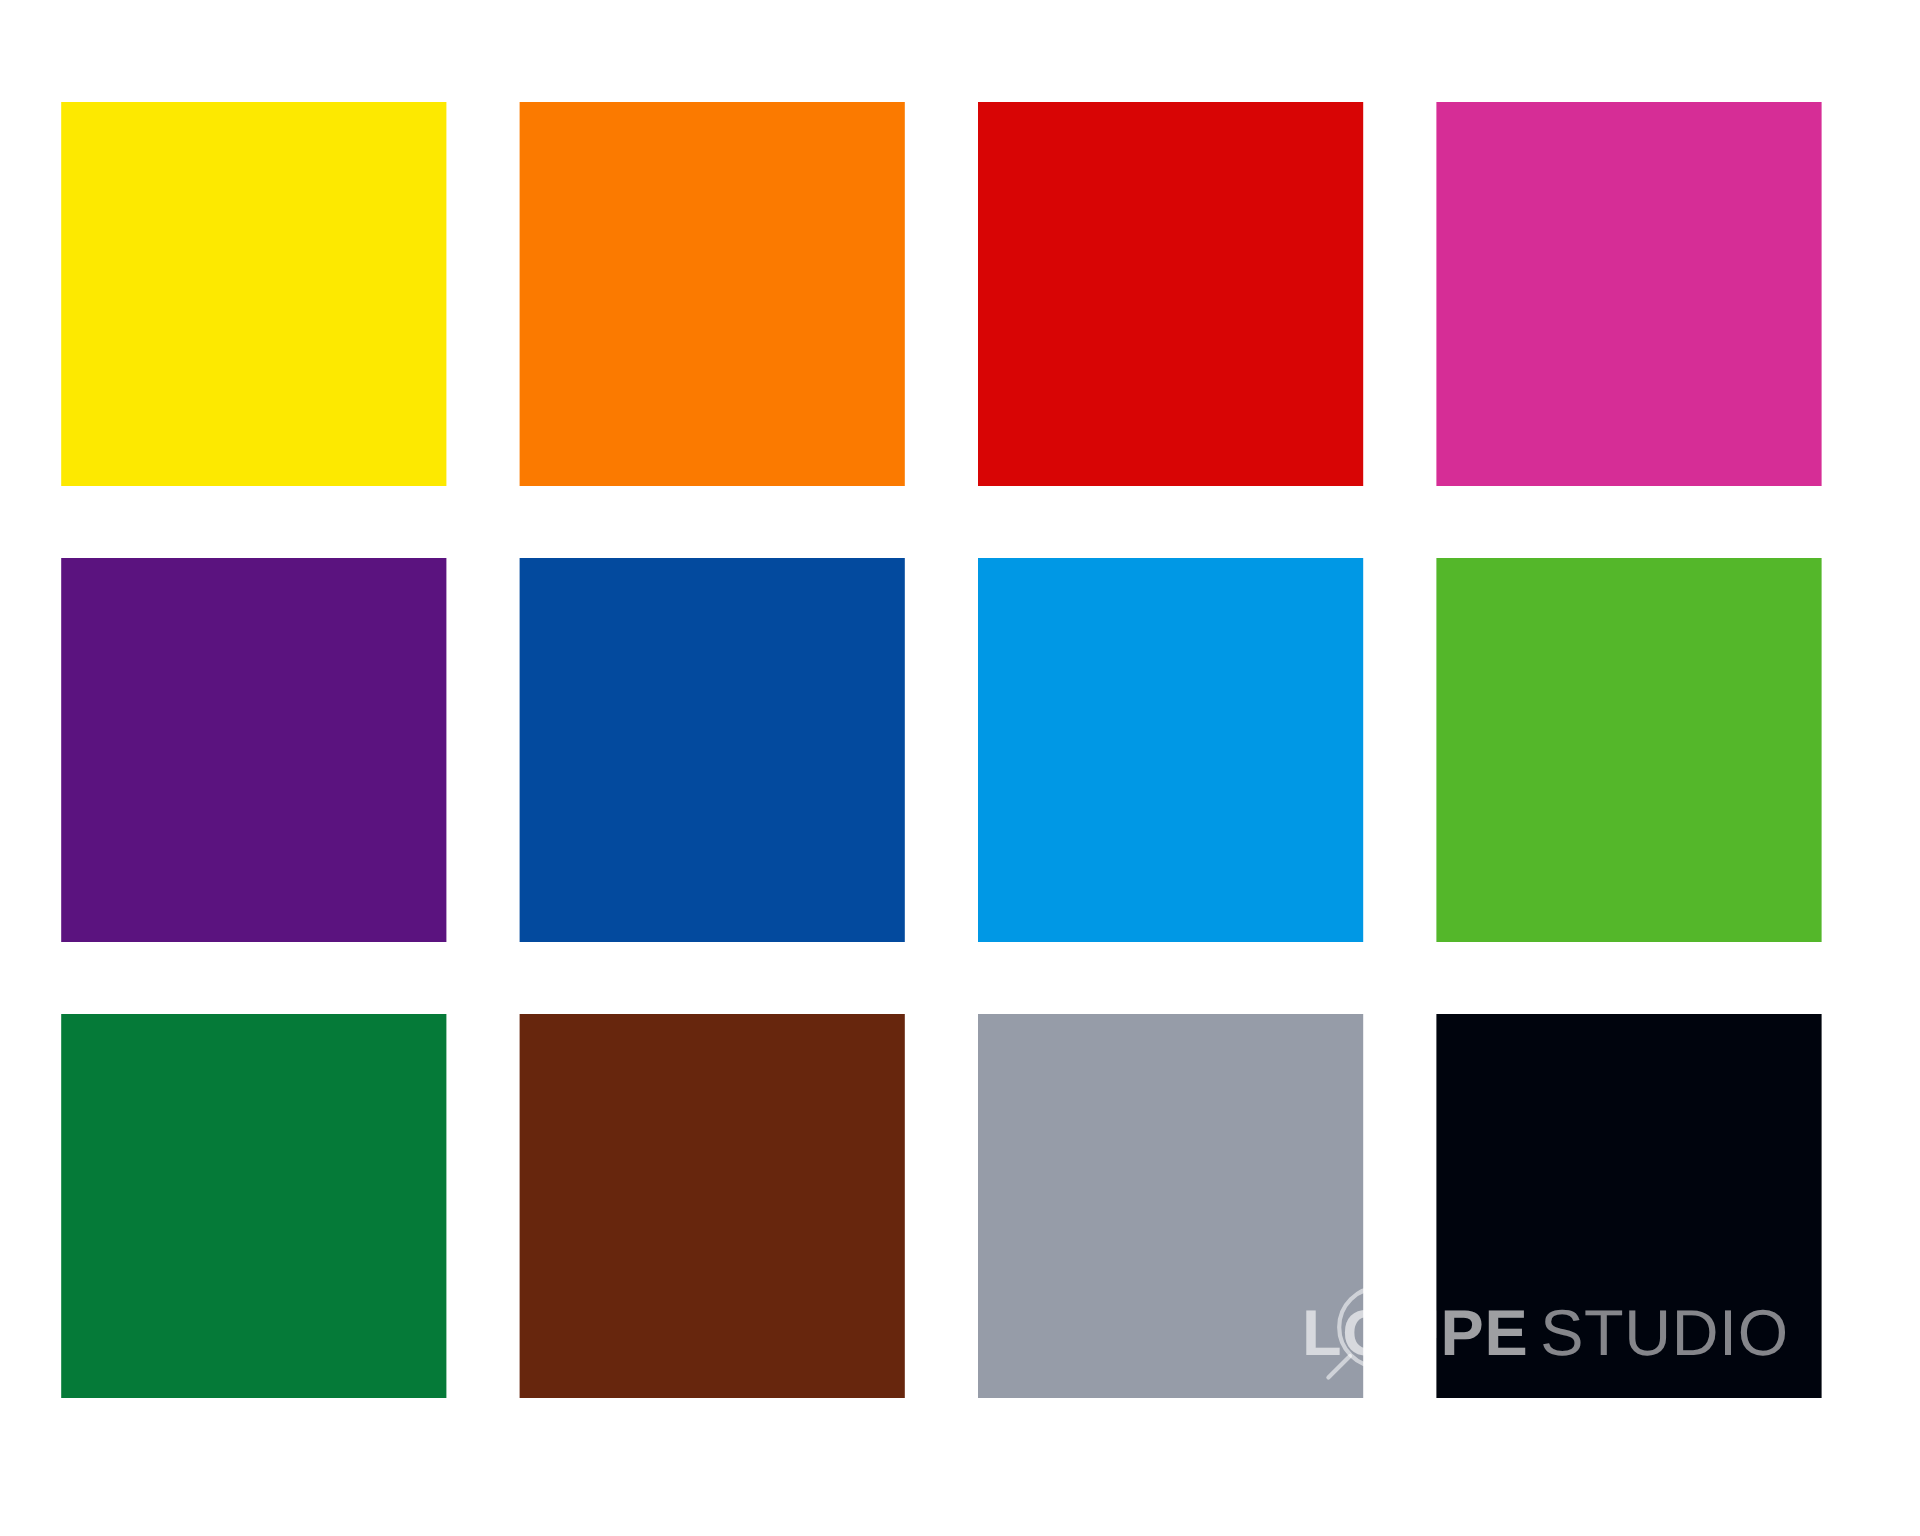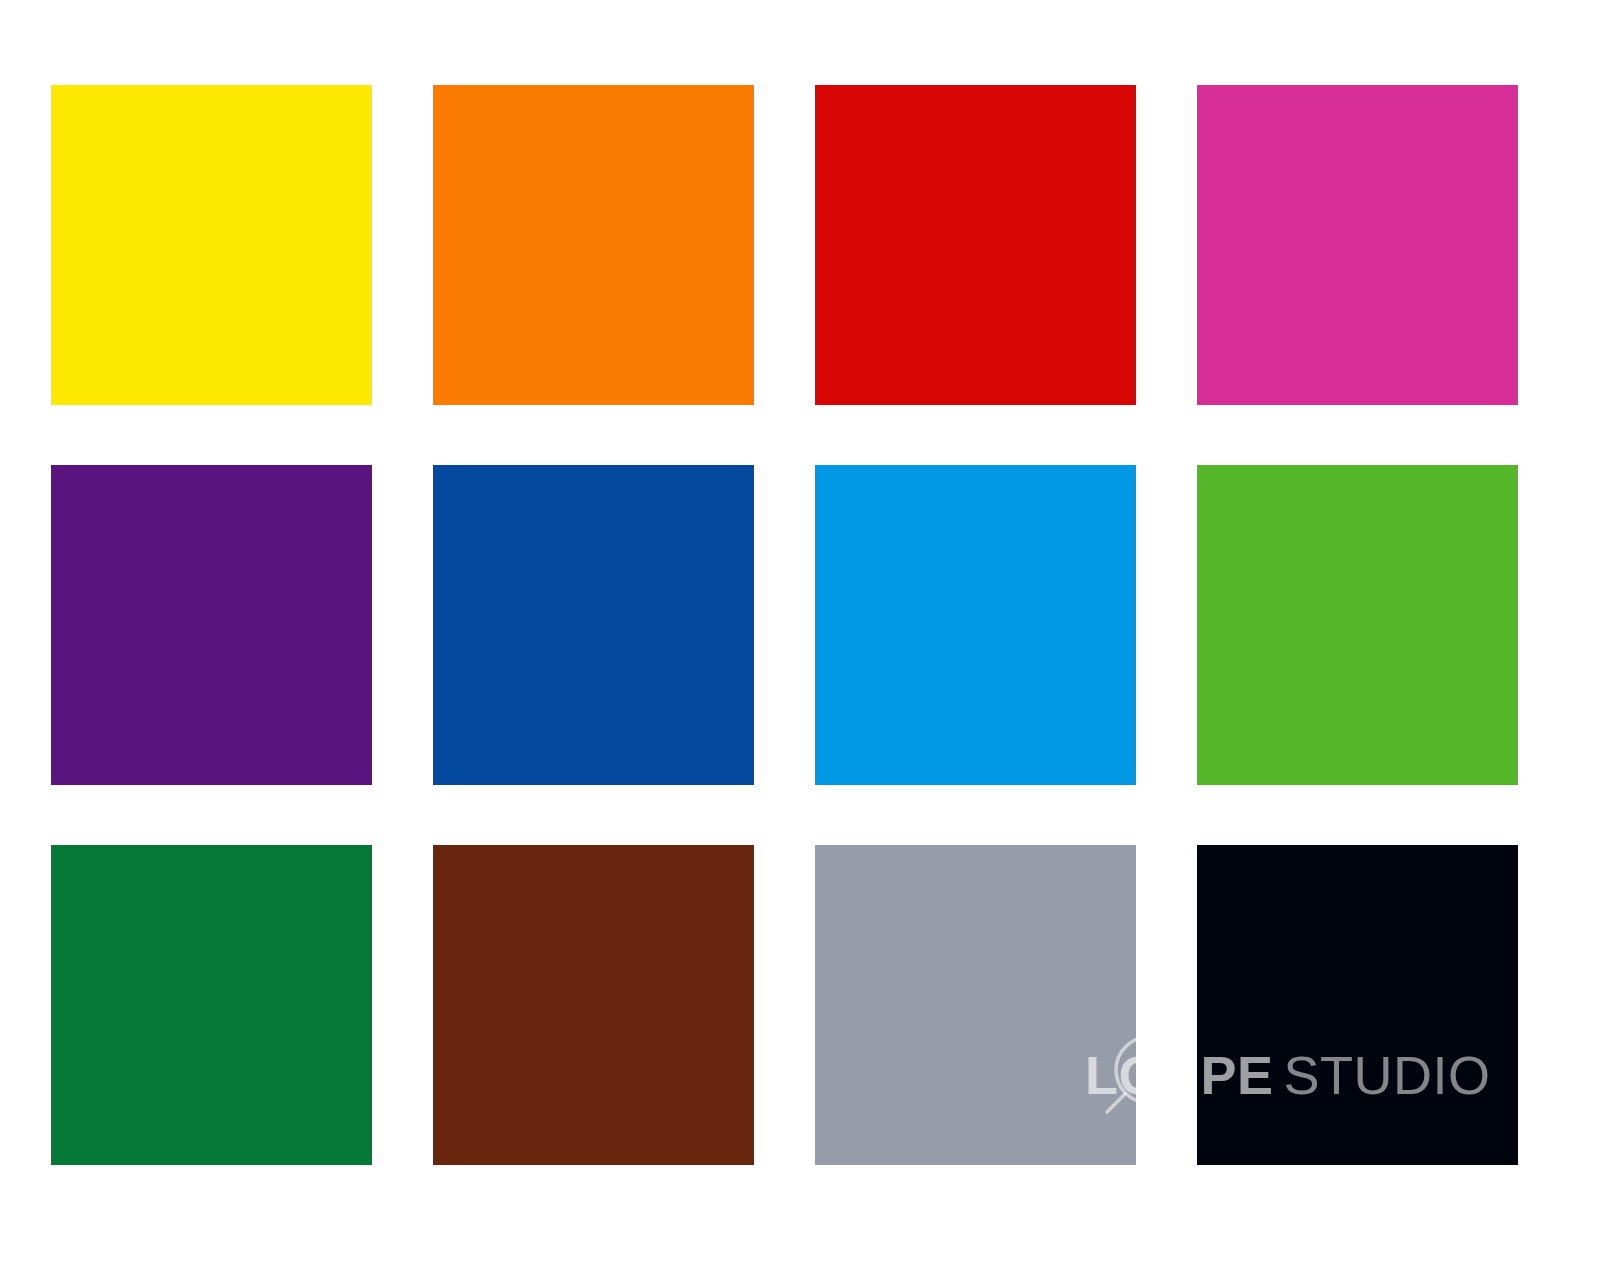--- a/index.html
+++ b/index.html
@@ -42,21 +42,21 @@
   .swatch {
     width: 321px;
     height: 320px;
     display: block;
   }
 
   
   .watermark {
     position: absolute;
     left: 1085px;
-    top: 1028px;
+    top: 1064px;
     width: 390px;
     height: 96px;
     pointer-events: none;
     user-select: none;
   }
   .wm-glass {
     position: absolute;
     left: 18px;
     top: 4px;
     width: 88px;

